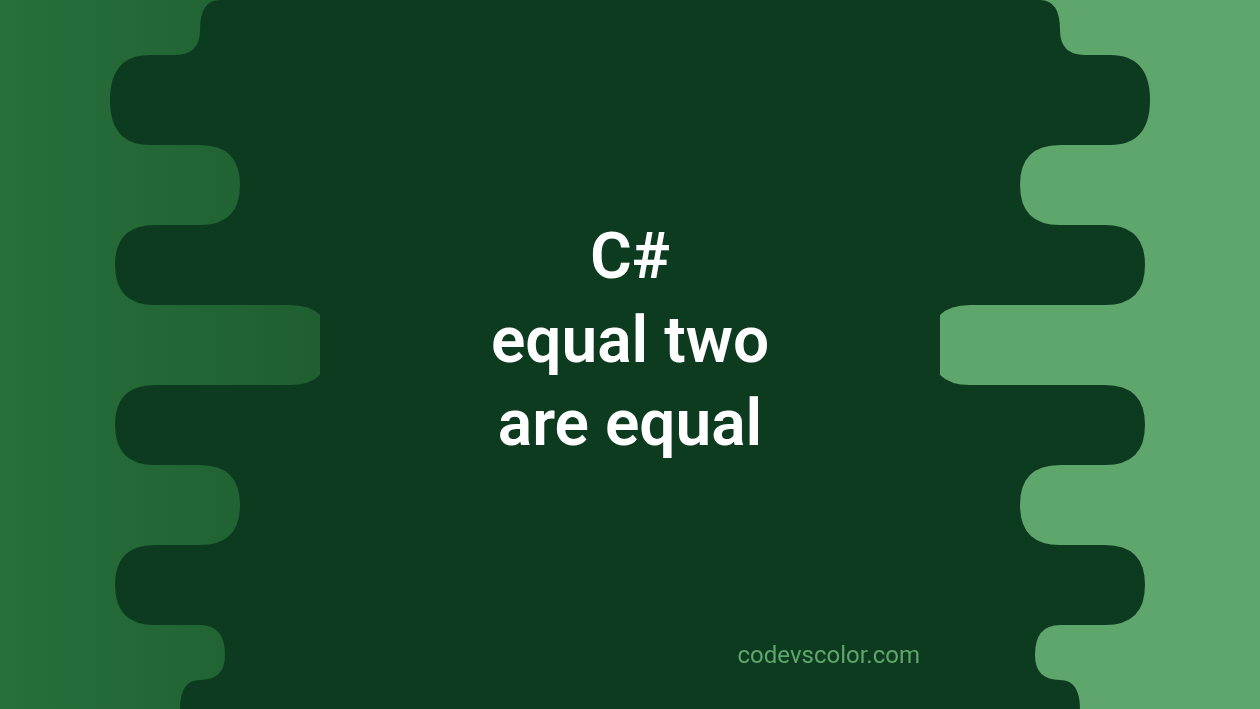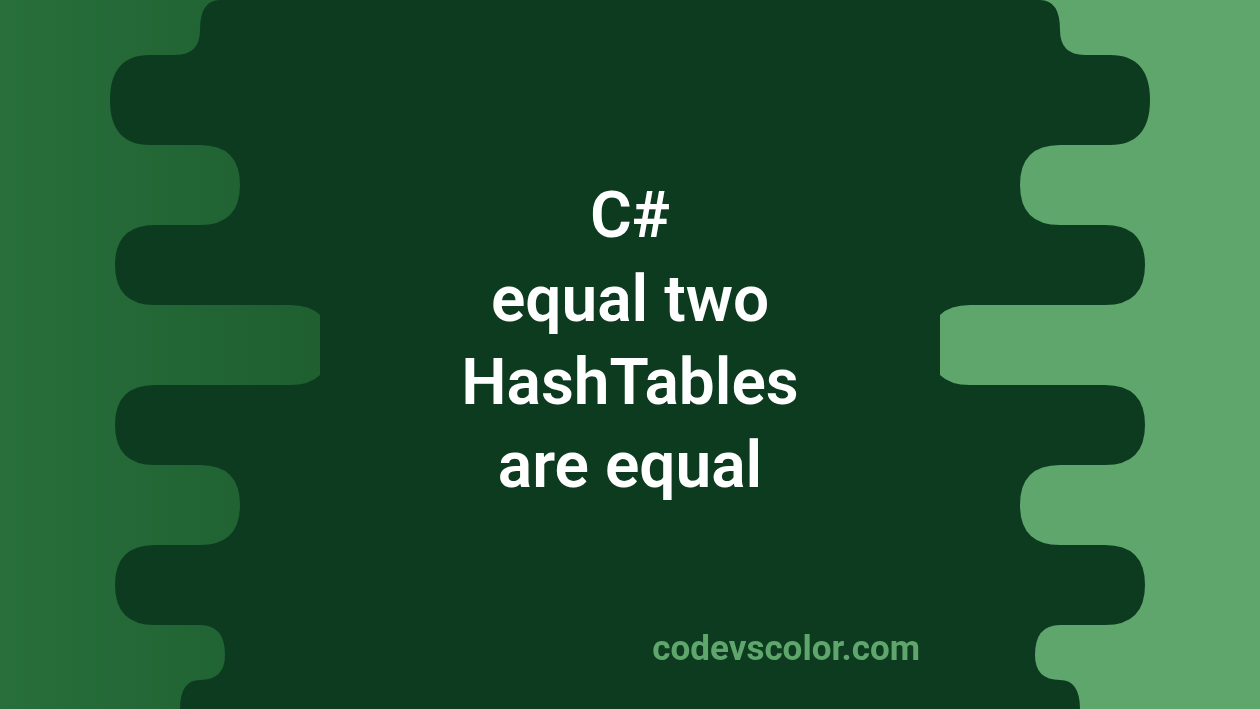--- a/index.html
+++ b/index.html
@@ -71,22 +71,22 @@
       line-height: 1.3;
       z-index: 3;
       width: 700px;
     }
     
     .watermark {
       position: absolute;
       bottom: 40px;
       right: 340px;
       color: #5fa66c;
-      font-size: 35px;
-      font-weight: 700;
+      font-size: 24px;
+      font-weight: 400;
       z-index: 3;
     }
   </style>
 </head>
 <body>
 
 <div class="container">
 
   <div class="left-bg"></div>
   <div class="right-bg"></div>
@@ -159,19 +159,18 @@
       Q 155,680 180,680
       Q 200,680 200,709
       L 0,709
       Z
     "></path>
   </svg>
 
   <div class="main-text">
     <div>C#</div>
     <div>equal two</div>
-    <div>HashTables</div>
     <div>are equal</div>
   </div>
 
   <div class="watermark">codevscolor.com</div>
 
 </div>
 
 </body></html>

